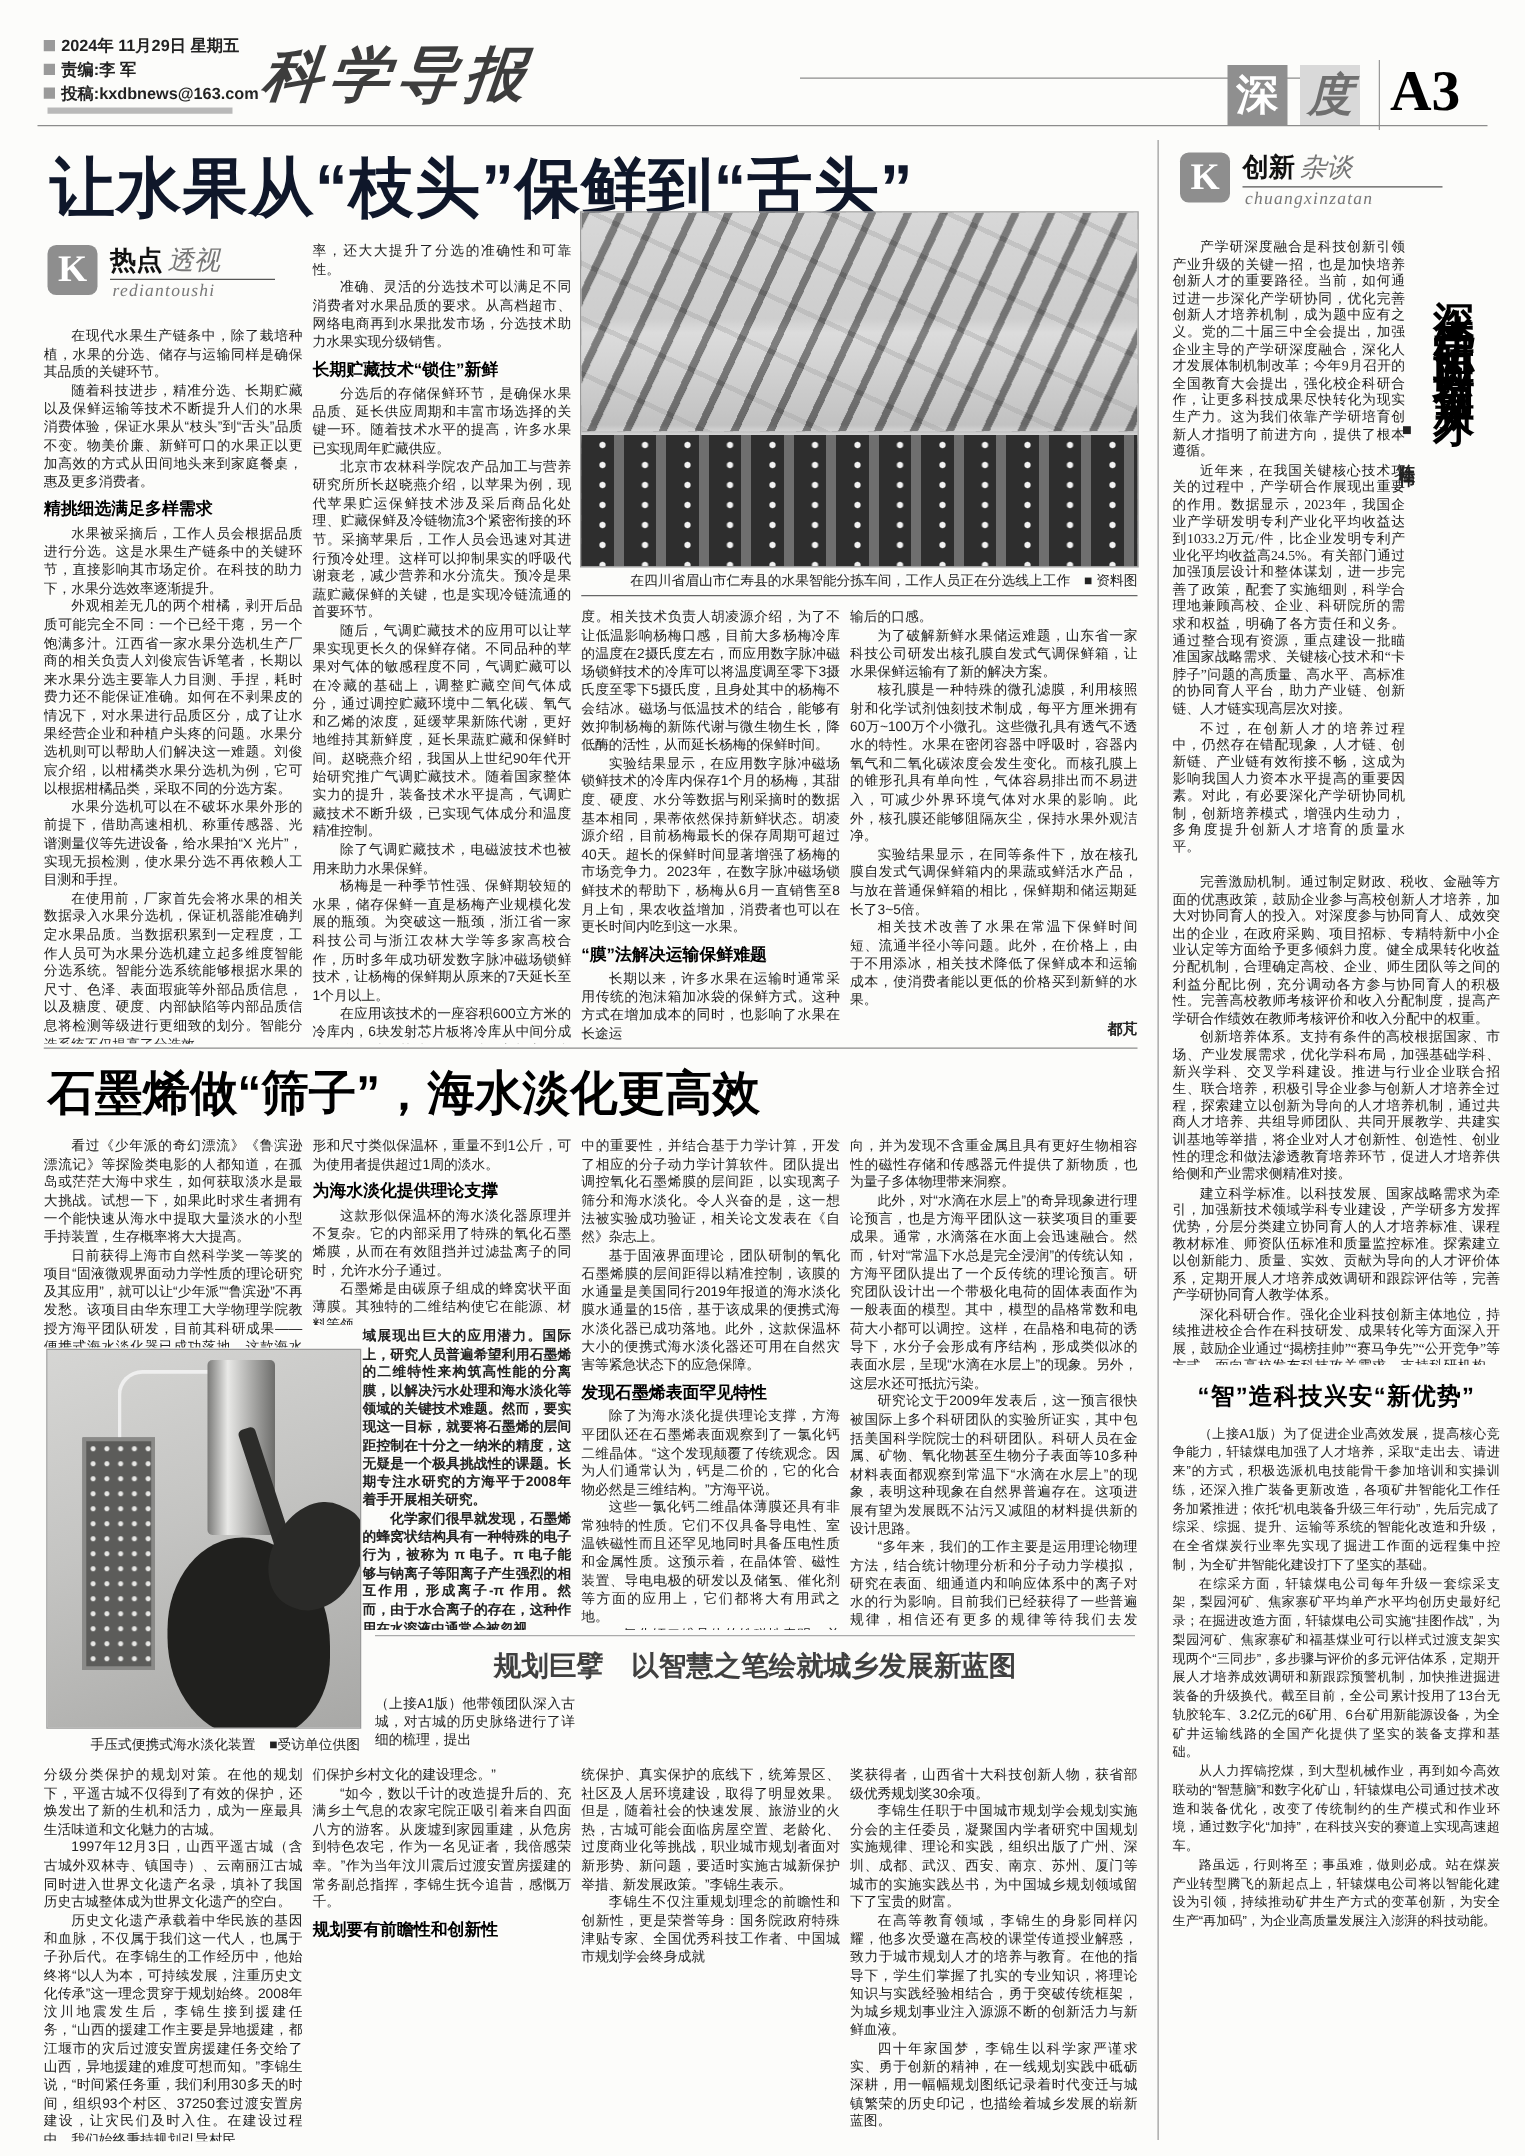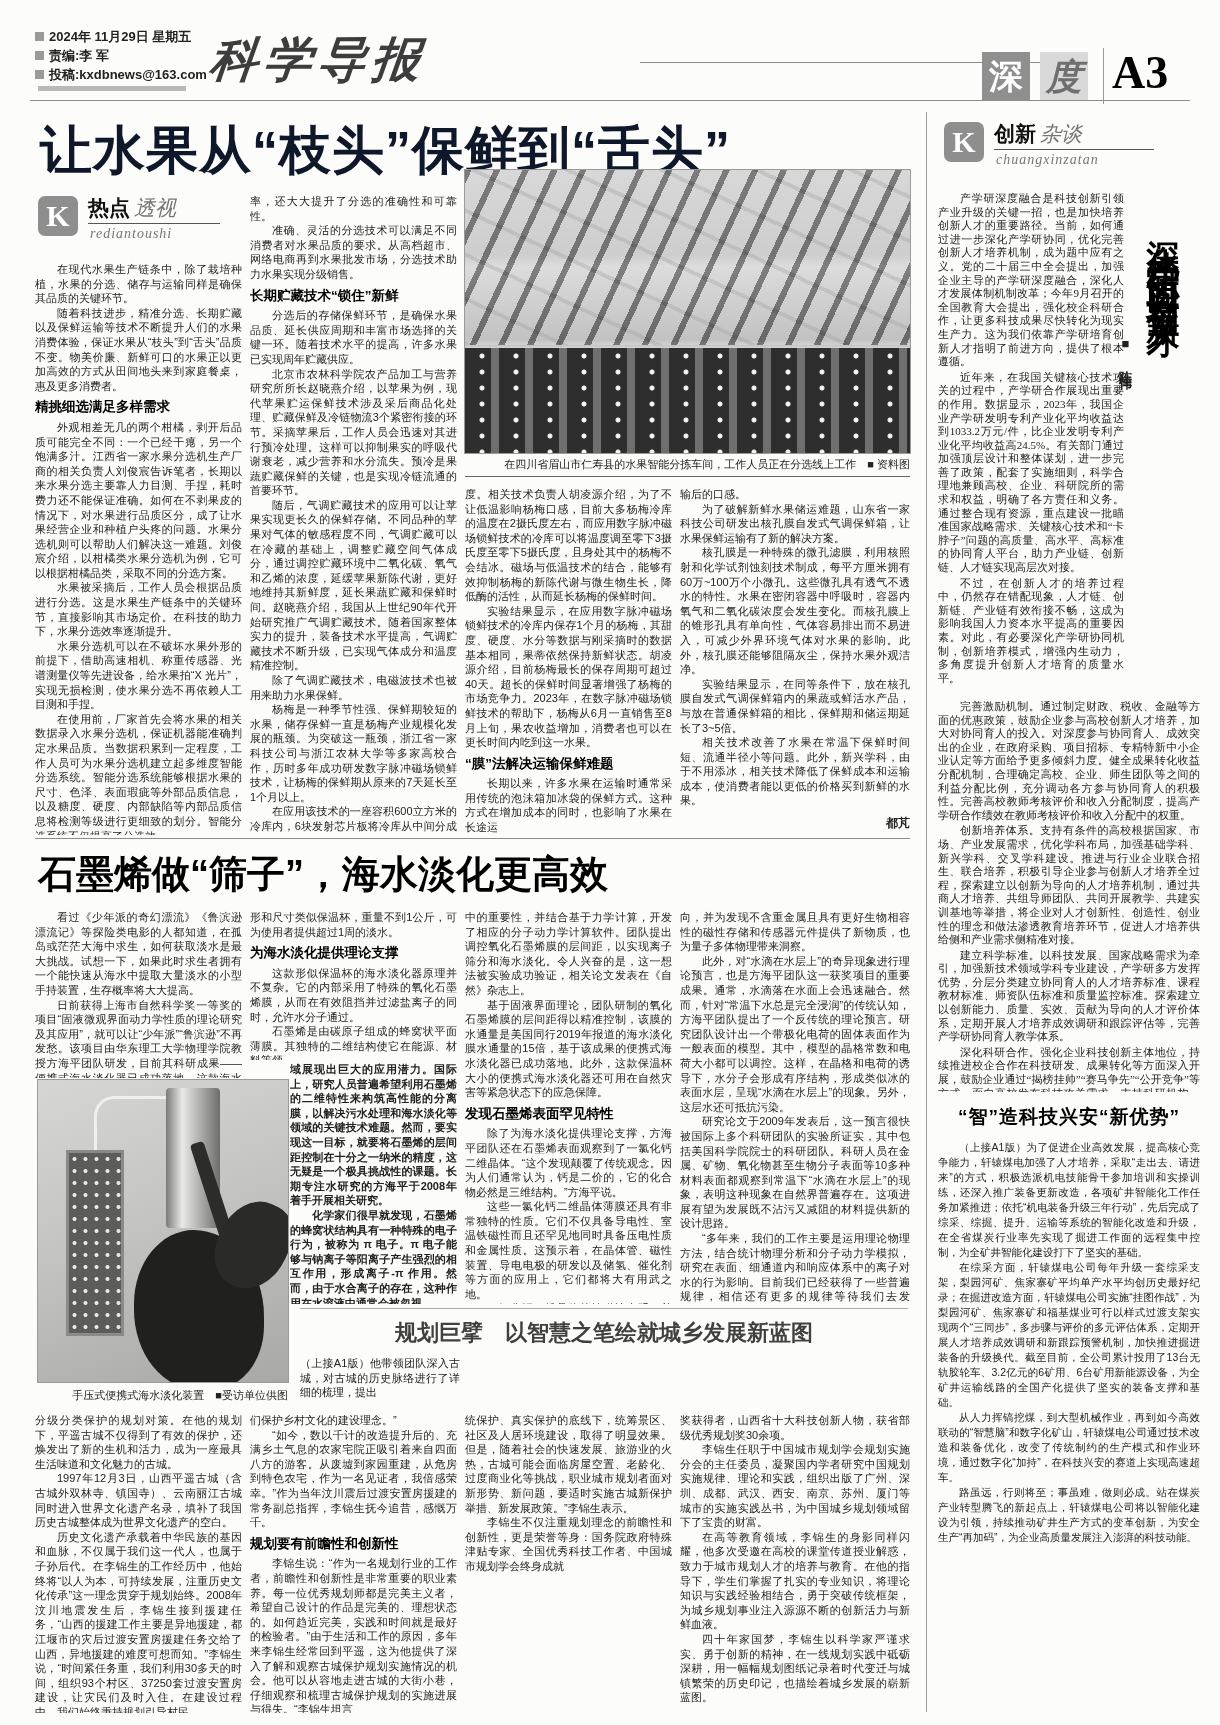--- a/index.html
+++ b/index.html
@@ -92,22 +92,22 @@
     <span class="abs badge-bold" style="left:50px;top:0;">热点</span>
     <span class="abs badge-light" style="left:96px;top:0;">透视</span>
     <div class="abs" style="left:50px;top:29px;width:132px;height:1px;background:#555;"></div>
     <span class="abs pinyin" style="left:52px;top:32px;">rediantoushi</span>
   </div>
 
   <div class="abs col" style="left:35px;top:262px;width:207px;height:573px;">
       <p>在现代水果生产链条中，除了栽培种植，水果的分选、储存与运输同样是确保其品质的关键环节。</p>
       <p>随着科技进步，精准分选、长期贮藏以及保鲜运输等技术不断提升人们的水果消费体验，保证水果从“枝头”到“舌头”品质不变。物美价廉、新鲜可口的水果正以更加高效的方式从田间地头来到家庭餐桌，惠及更多消费者。</p>
       <p class="sub">精挑细选满足多样需求</p>
+      <p>水果被采摘后，工作人员会根据品质进行分选。这是水果生产链条中的关键环节，直接影响其市场定价。在科技的助力下，水果分选效率逐渐提升。</p>
       <p>外观相差无几的两个柑橘，剥开后品质可能完全不同：一个已经干瘪，另一个饱满多汁。江西省一家水果分选机生产厂商的相关负责人刘俊宸告诉笔者，长期以来水果分选主要靠人力目测、手捏，耗时费力还不能保证准确。如何在不剥果皮的情况下，对水果进行品质区分，成了让水果经营企业和种植户头疼的问题。水果分选机则可以帮助人们解决这一难题。刘俊宸介绍，以柑橘类水果分选机为例，它可以根据柑橘品类，采取不同的分选方案。</p>
-      <p>水果被采摘后，工作人员会根据品质进行分选。这是水果生产链条中的关键环节，直接影响其市场定价。在科技的助力下，水果分选效率逐渐提升。</p>
       <p>水果分选机可以在不破坏水果外形的前提下，借助高速相机、称重传感器、光谱测量仪等先进设备，给水果拍“X 光片”，实现无损检测，使水果分选不再依赖人工目测和手捏。</p>
       <p>在使用前，厂家首先会将水果的相关数据录入水果分选机，保证机器能准确判定水果品质。当数据积累到一定程度，工作人员可为水果分选机建立起多维度智能分选系统。智能分选系统能够根据水果的尺寸、色泽、表面瑕疵等外部品质信息，以及糖度、硬度、内部缺陷等内部品质信息将检测等级进行更细致的划分。智能分选系统不仅提高了分选效</p>
     </div>
   <div class="abs col" style="left:250px;top:194px;width:207px;height:641px;">
       <p class="cont">率，还大大提升了分选的准确性和可靠性。</p>
       <p>准确、灵活的分选技术可以满足不同消费者对水果品质的要求。从高档超市、网络电商再到水果批发市场，分选技术助力水果实现分级销售。</p>
       <p class="sub">长期贮藏技术“锁住”新鲜</p>
       <p>分选后的存储保鲜环节，是确保水果品质、延长供应周期和丰富市场选择的关键一环。随着技术水平的提高，许多水果已实现周年贮藏供应。</p>
       <p>北京市农林科学院农产品加工与营养研究所所长赵晓燕介绍，以苹果为例，现代苹果贮运保鲜技术涉及采后商品化处理、贮藏保鲜及冷链物流3个紧密衔接的环节。采摘苹果后，工作人员会迅速对其进行预冷处理。这样可以抑制果实的呼吸代谢衰老，减少营养和水分流失。预冷是果蔬贮藏保鲜的关键，也是实现冷链流通的首要环节。</p>
       <p>随后，气调贮藏技术的应用可以让苹果实现更长久的保鲜存储。不同品种的苹果对气体的敏感程度不同，气调贮藏可以在冷藏的基础上，调整贮藏空间气体成分，通过调控贮藏环境中二氧化碳、氧气和乙烯的浓度，延缓苹果新陈代谢，更好地维持其新鲜度，延长果蔬贮藏和保鲜时间。赵晓燕介绍，我国从上世纪90年代开始研究推广气调贮藏技术。随着国家整体实力的提升，装备技术水平提高，气调贮藏技术不断升级，已实现气体成分和温度精准控制。</p>
@@ -119,21 +119,21 @@
       <p class="cont">度。相关技术负责人胡凌源介绍，为了不让低温影响杨梅口感，目前大多杨梅冷库的温度在2摄氏度左右，而应用数字脉冲磁场锁鲜技术的冷库可以将温度调至零下3摄氏度至零下5摄氏度，且身处其中的杨梅不会结冰。磁场与低温技术的结合，能够有效抑制杨梅的新陈代谢与微生物生长，降低酶的活性，从而延长杨梅的保鲜时间。</p>
       <p>实验结果显示，在应用数字脉冲磁场锁鲜技术的冷库内保存1个月的杨梅，其甜度、硬度、水分等数据与刚采摘时的数据基本相同，果蒂依然保持新鲜状态。胡凌源介绍，目前杨梅最长的保存周期可超过40天。超长的保鲜时间显著增强了杨梅的市场竞争力。2023年，在数字脉冲磁场锁鲜技术的帮助下，杨梅从6月一直销售至8月上旬，果农收益增加，消费者也可以在更长时间内吃到这一水果。</p>
       <p class="sub">“膜”法解决运输保鲜难题</p>
       <p>长期以来，许多水果在运输时通常采用传统的泡沫箱加冰袋的保鲜方式。这种方式在增加成本的同时，也影响了水果在长途运</p>
     </div>
   <div class="abs col" style="left:680px;top:487px;width:230px;height:348px;">
       <p class="cont">输后的口感。</p>
       <p>为了破解新鲜水果储运难题，山东省一家科技公司研发出核孔膜自发式气调保鲜箱，让水果保鲜运输有了新的解决方案。</p>
       <p>核孔膜是一种特殊的微孔滤膜，利用核照射和化学试剂蚀刻技术制成，每平方厘米拥有60万~100万个小微孔。这些微孔具有透气不透水的特性。水果在密闭容器中呼吸时，容器内氧气和二氧化碳浓度会发生变化。而核孔膜上的锥形孔具有单向性，气体容易排出而不易进入，可减少外界环境气体对水果的影响。此外，核孔膜还能够阻隔灰尘，保持水果外观洁净。</p>
       <p>实验结果显示，在同等条件下，放在核孔膜自发式气调保鲜箱内的果蔬或鲜活水产品，与放在普通保鲜箱的相比，保鲜期和储运期延长了3~5倍。</p>
-      <p>相关技术改善了水果在常温下保鲜时间短、流通半径小等问题。此外，新兴学科，由于不用添冰，相关技术降低了保鲜成本和运输成本，使消费者能以更低的价格买到新鲜的水果。</p>
+      <p>相关技术改善了水果在常温下保鲜时间短、流通半径小等问题。此外，在价格上，由于不用添冰，相关技术降低了保鲜成本和运输成本，使消费者能以更低的价格买到新鲜的水果。</p>
       <p class="byline">都芃</p>
     </div>
 
   <div class="abs photo1" style="left:465px;top:170px;width:445px;height:283px;">
     <div class="ph1a"></div>
     <div class="ph1b"></div>
     <div class="ph1c"></div>
   </div>
   <div class="abs caption" style="left:465px;top:457px;width:445px;border-bottom:1px solid #666;padding-bottom:4px;">在四川省眉山市仁寿县的水果智能分拣车间，工作人员正在分选线上工作　■ 资料图</div>
 
@@ -187,21 +187,20 @@
     </div>
   <div class="abs col" style="left:35px;top:1413px;width:207px;height:300px;">
       <p class="cont">分级分类保护的规划对策。在他的规划下，平遥古城不仅得到了有效的保护，还焕发出了新的生机和活力，成为一座最具生活味道和文化魅力的古城。</p>
       <p>1997年12月3日，山西平遥古城（含古城外双林寺、镇国寺）、云南丽江古城同时进入世界文化遗产名录，填补了我国历史古城整体成为世界文化遗产的空白。</p>
       <p>历史文化遗产承载着中华民族的基因和血脉，不仅属于我们这一代人，也属于子孙后代。在李锦生的工作经历中，他始终将“以人为本，可持续发展，注重历史文化传承”这一理念贯穿于规划始终。2008年汶川地震发生后，李锦生接到援建任务，“山西的援建工作主要是异地援建，都江堰市的灾后过渡安置房援建任务交给了山西，异地援建的难度可想而知。”李锦生说，“时间紧任务重，我们利用30多天的时间，组织93个村区、37250套过渡安置房建设，让灾民们及时入住。在建设过程中，我们始终秉持规划引导村民</p>
     </div>
   <div class="abs col" style="left:250px;top:1413px;width:207px;height:300px;">
       <p class="cont">们保护乡村文化的建设理念。”</p>
       <p>“如今，数以千计的改造提升后的、充满乡土气息的农家宅院正吸引着来自四面八方的游客。从废墟到家园重建，从危房到特色农宅，作为一名见证者，我倍感荣幸。”作为当年汶川震后过渡安置房援建的常务副总指挥，李锦生抚今追昔，感慨万千。</p>
       <p class="sub">规划要有前瞻性和创新性</p>
-      <p>李锦生说：“作为一名规划行业的工作者，前瞻性和创新性是非常重要的职业素养。每一位优秀规划师都是完美主义者，希望自己设计的作品是完美的、理想状态的。如何趋近完美，实践和时间就是最好的检验者。”由于生活和工作的原因，多年来李锦生经常回到平遥，这为他提供了深入了解和观察古城保护规划实施情况的机会。他可以从容地走进古城的大街小巷，仔细观察和梳理古城保护规划的实施进展与得失。“李锦生坦言</p>
     </div>
   <div class="abs col" style="left:465px;top:1413px;width:207px;height:300px;">
       <p class="cont">统保护、真实保护的底线下，统筹景区、社区及人居环境建设，取得了明显效果。但是，随着社会的快速发展、旅游业的火热，古城可能会面临房屋空置、老龄化、过度商业化等挑战，职业城市规划者面对新形势、新问题，要适时实施古城新保护举措、新发展政策。”李锦生表示。</p>
       <p>李锦生不仅注重规划理念的前瞻性和创新性，更是荣誉等身：国务院政府特殊津贴专家、全国优秀科技工作者、中国城市规划学会终身成就</p>
     </div>
   <div class="abs col" style="left:680px;top:1413px;width:230px;height:300px;">
       <p class="cont">奖获得者，山西省十大科技创新人物，获省部级优秀规划奖30余项。</p>
       <p>李锦生任职于中国城市规划学会规划实施分会的主任委员，凝聚国内学者研究中国规划实施规律、理论和实践，组织出版了广州、深圳、成都、武汉、西安、南京、苏州、厦门等城市的实施实践丛书，为中国城乡规划领域留下了宝贵的财富。</p>
       <p>在高等教育领域，李锦生的身影同样闪耀，他多次受邀在高校的课堂传道授业解惑，致力于城市规划人才的培养与教育。在他的指导下，学生们掌握了扎实的专业知识，将理论知识与实践经验相结合，勇于突破传统框架，为城乡规划事业注入源源不断的创新活力与新鲜血液。</p>
       <p>四十年家国梦，李锦生以科学家严谨求实、勇于创新的精神，在一线规划实践中砥砺深耕，用一幅幅规划图纸记录着时代变迁与城镇繁荣的历史印记，也描绘着城乡发展的崭新蓝图。</p>

